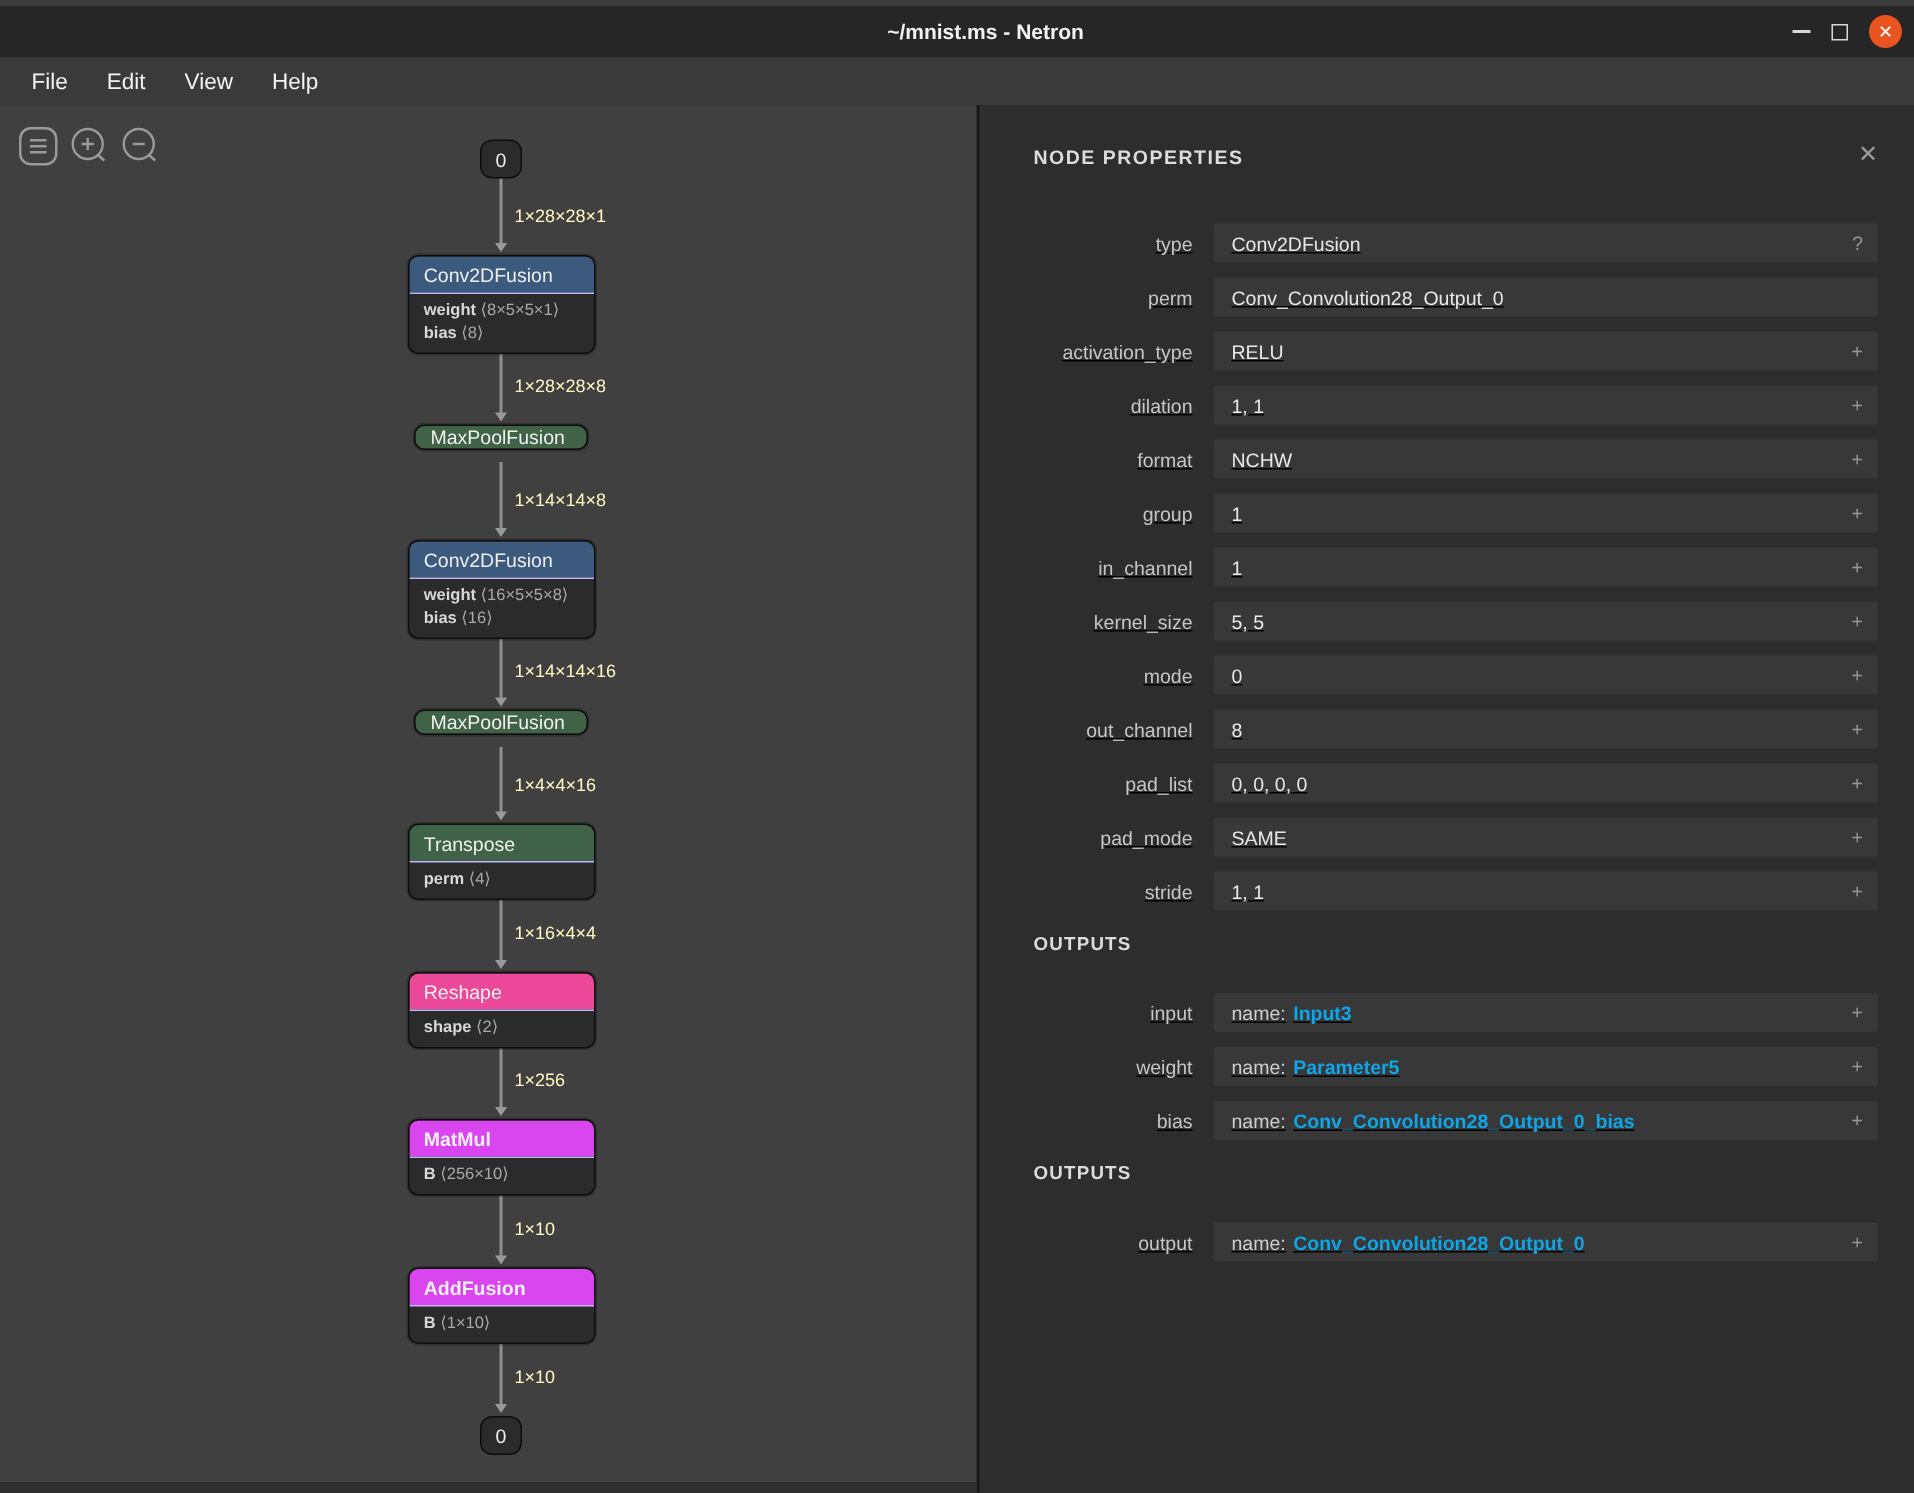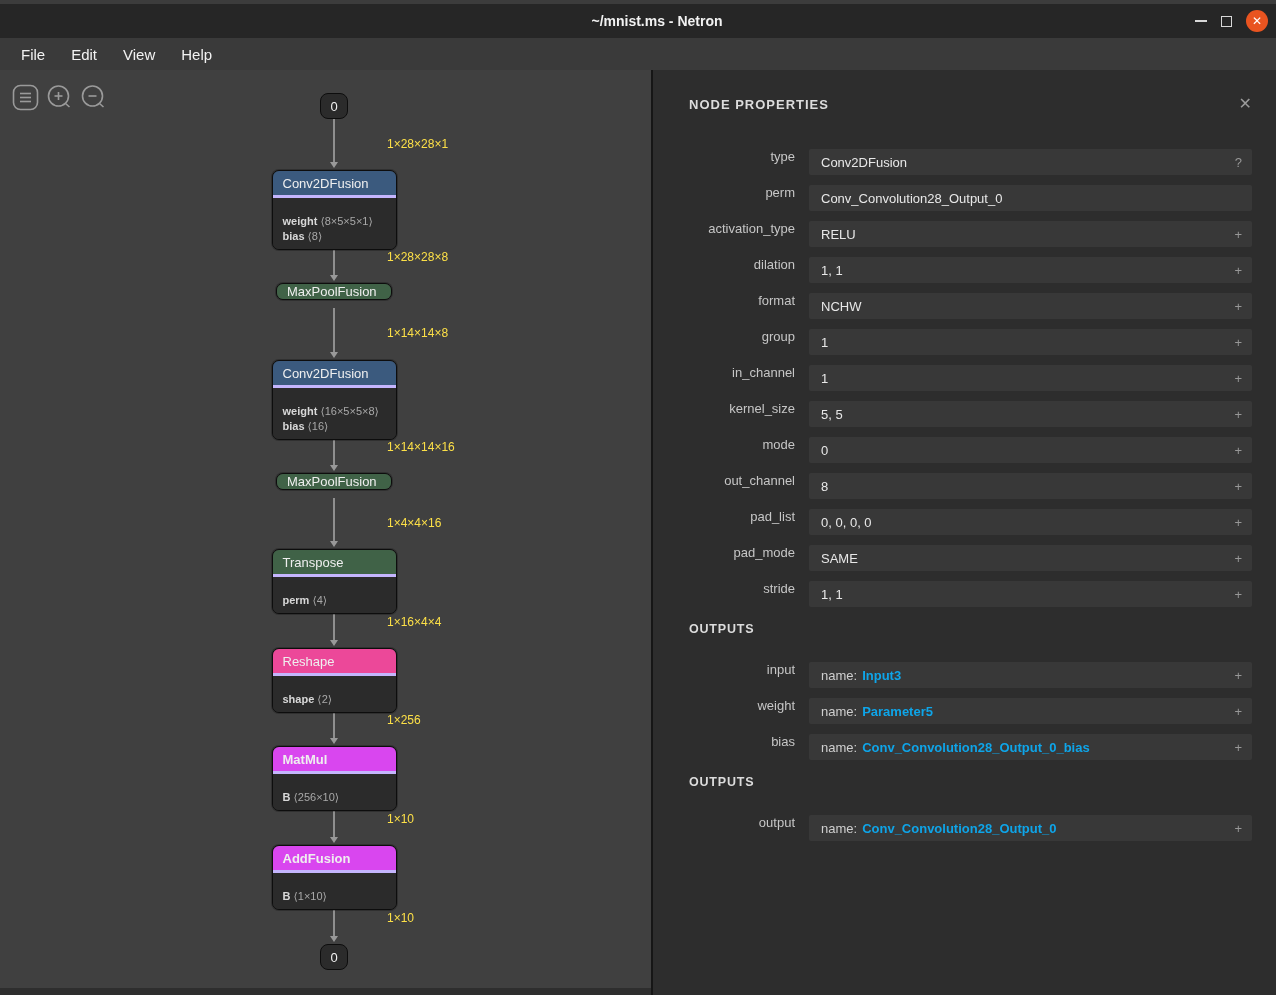--- a/index.html
+++ b/index.html
@@ -34,48 +34,48 @@
   .tool-btn { width:27px; height:27px; display:flex; align-items:center; justify-content:center; }
   .tool-btn svg { display:block; }
 
   
   .edge { position:absolute; width:2px; }
   .edge-line { position:absolute; left:0; top:0; bottom:5px; width:1.5px; background:#8f8f8f; }
   .edge-arrow { position:absolute; bottom:0; left:-3px; width:0; height:0;
                 border-left:4px solid transparent; border-right:4px solid transparent;
                 border-top:6px solid #999; }
   .edge-label { position:absolute; left:10px; top:50%; transform:translateY(-50%);
-                color:#fde047; font-size:12px; white-space:nowrap;margin-left:44px; }
+                color:#fef9c3; font-size:12px; white-space:nowrap; }
 
   
   .node { position:absolute; border:1px solid #0d0d0d; border-radius:7px; overflow:hidden;
           background:#2b2b2b; box-shadow:0 0 0 1px rgba(0,0,0,0.25); }
   .node-header { height:24px; display:flex; align-items:center; padding:0 10px;
                  color:#efefef; font-size:13px; white-space:nowrap; }
   .node.single .node-header { height:15px; }
   .hdr-blue  { background:#3b5a7e; }
   .hdr-green { background:#406247; }
   .hdr-brown { background:#ec4899; }
   .hdr-gray  { background:#d946ef;font-weight:bold; }
-  .node-body { background:#2b2b2b; padding:16px 10px 5px; border-top:3px solid #c4b5fd; }
+  .node-body { background:#2b2b2b; padding:4px 10px 5px; border-top:1px solid #c4b5fd; }
   .node-attr { font-size:11px; line-height:15px; white-space:nowrap; }
   .node-attr .k { color:#d8d8d8; font-weight:bold; }
   .node-attr .v { color:#a9a9a9; }
   .node-io { position:absolute; width:28px; height:26px; background:#2b2b2b;
              border:1.5px solid #0d0d0d; border-radius:8px; color:#f0f0f0;
              font-size:13px; display:flex; align-items:center; justify-content:center; }
 
   
   .panel-header { margin-top:26px; margin-bottom:37px; display:flex; align-items:center;
                   justify-content:space-between; }
   .panel-title { color:#dcdcdc; font-size:13px; font-weight:bold; letter-spacing:1px; }
   .panel-close { color:#9a9a9a; font-size:16px; line-height:16px; cursor:default; }
   .panel-heading { color:#dcdcdc; font-size:12.5px; font-weight:bold; letter-spacing:0.8px;
                    margin:15px 0 26px; }
-  .prop-row { display:flex; align-items:flex-start; margin-bottom:10px; height:26px; }
+  .prop-row { display:flex; align-items:center; margin-bottom:10px; height:26px;text-decoration:underline; }
   .prop-label { width:106px; min-width:106px; text-align:right; color:#c6c6c6; font-size:13px;
                 padding-right:0; }
   .prop-value { flex:1; margin-left:14px; height:26px; background:#383838; border-radius:2px;
                 display:flex; align-items:center; padding:0 10px 0 12px; color:#e8e8e8;
                 font-size:13px; position:relative; white-space:nowrap; overflow:hidden; }
   .prop-value .pv-prefix { color:#cfcfcf; margin-right:5px; }
   .prop-value .pv-bold { font-weight:bold; color:#0ea5e9; }
   .prop-value .pv-suffix { position:absolute; right:10px; top:50%; transform:translateY(-50%);
                            color:#979797; font-size:13px; }
 </style>

